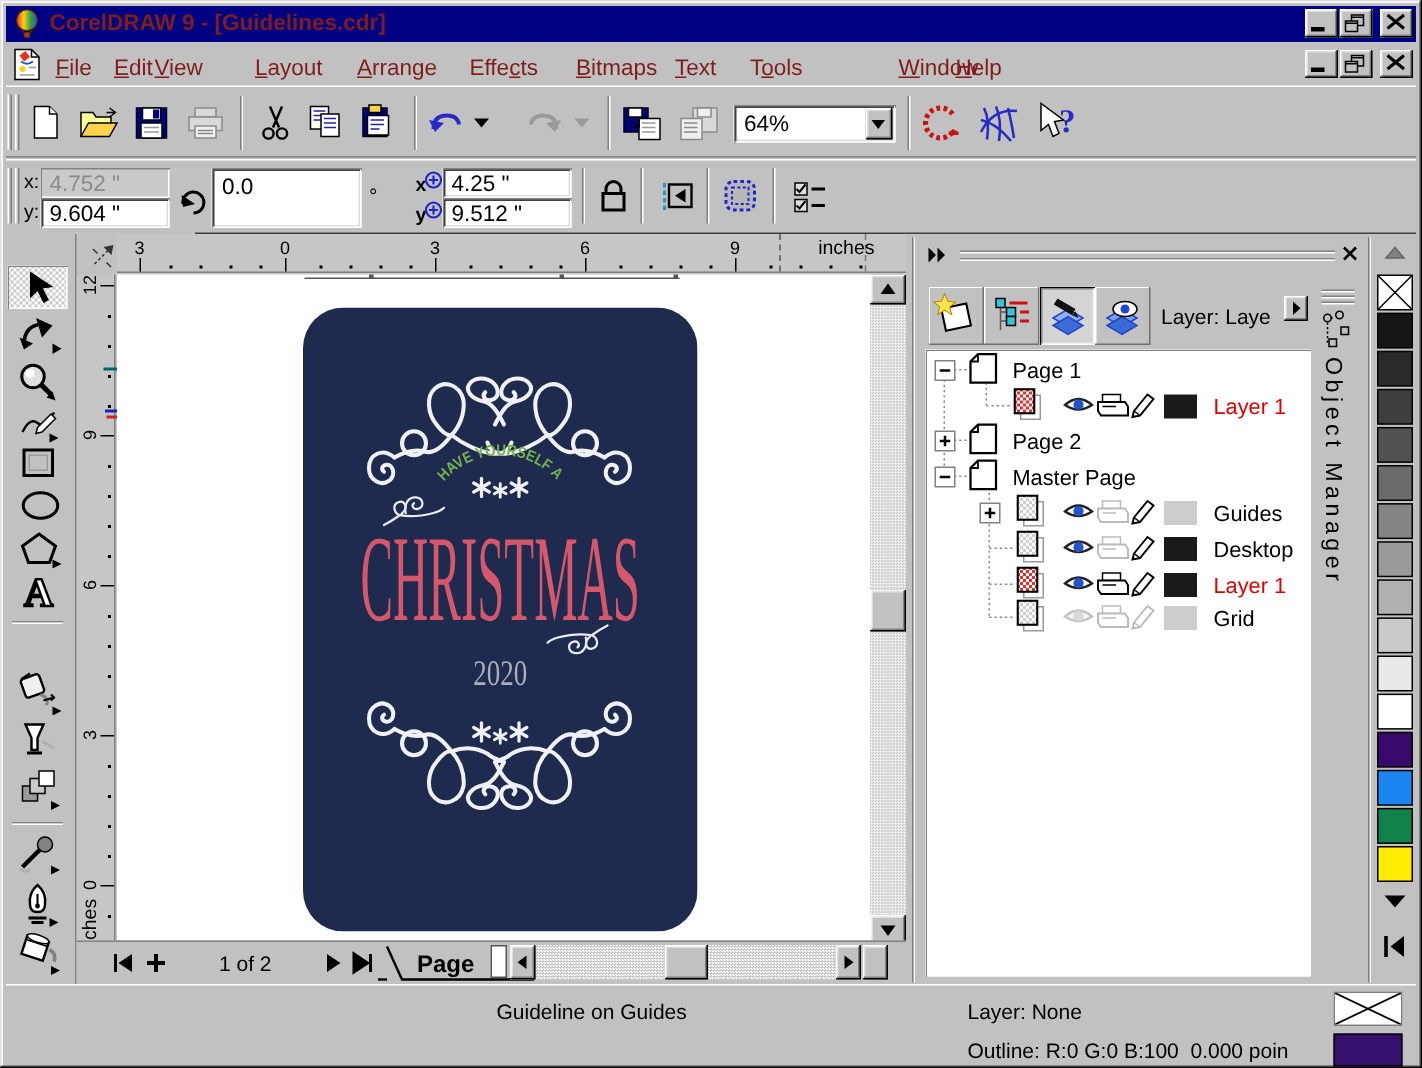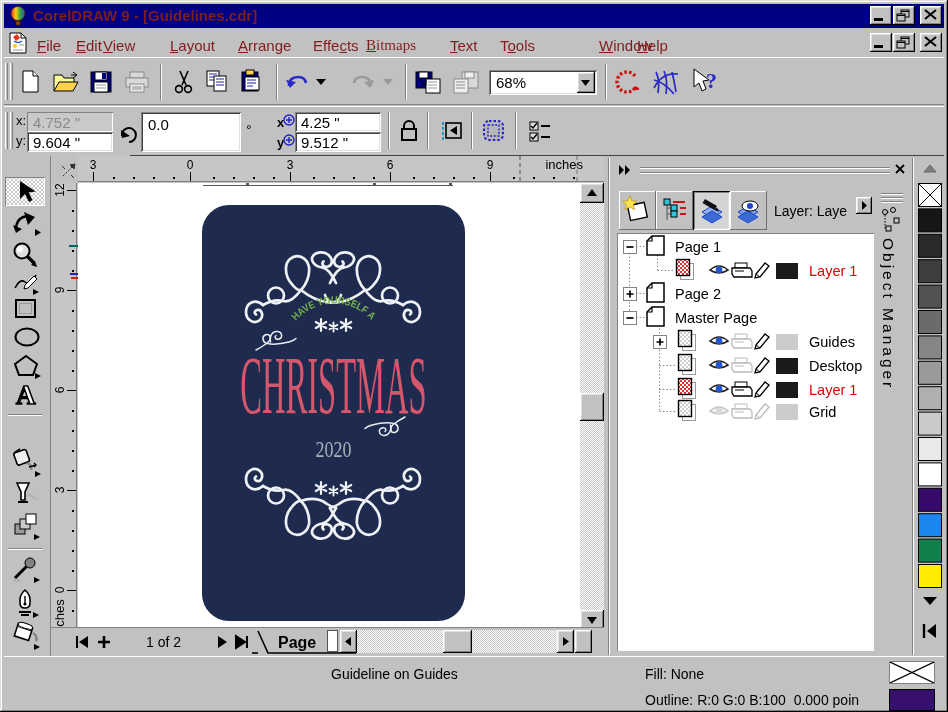--- a/index.html
+++ b/index.html
@@ -54,21 +54,21 @@
       <path d="M7 9 q4 3 8 0" stroke="#2956c9" fill="none" stroke-width="1.4"></path>
       <circle cx="8" cy="14" r="2" fill="#f7d117"></circle>
       <path d="M12 13 h5 M6 18 h10" stroke="#999"></path>
     </svg></div>
 <div class="abs txt" style="left:37px;top:37px;"><u>F</u>ile</div>
 <div class="abs txt" style="left:76px;top:37px;"><u>E</u>dit</div>
 <div class="abs txt" style="left:103px;top:37px;"><u>V</u>iew</div>
 <div class="abs txt" style="left:170px;top:37px;"><u>L</u>ayout</div>
 <div class="abs txt" style="left:238px;top:37px;"><u>A</u>rrange</div>
 <div class="abs txt" style="left:313px;top:37px;">Effe<u>c</u>ts</div>
-<div class="abs txt" style="left:366px;top:37px;font-family:Liberation Serif, serif;"><u>B</u>itmaps</div>
+<div class="abs txt" style="left:384px;top:37px;"><u>B</u>itmaps</div>
 <div class="abs txt" style="left:450px;top:37px;"><u>T</u>ext</div>
 <div class="abs txt" style="left:500px;top:37px;">T<u>o</u>ols</div>
 <div class="abs txt" style="left:558px;top:37px;margin-left:41px;"><u>W</u>indow</div>
 <div class="abs txt" style="left:637px;top:37px;"><u>H</u>elp</div>
 <div class="abs raised wbtn" style="left:870px;top:33px;width:22px;height:19px;">
     <div class="abs" style="left:4px;top:12px;width:9px;height:3px;background:#000;"></div>
   </div>
 <div class="abs raised wbtn" style="left:893px;top:33px;width:22px;height:19px;"><svg width="22" height="19">
       <rect x="8" y="4" width="8" height="7" fill="none" stroke="#000" stroke-width="1"></rect>
       <rect x="8" y="5" width="8" height="1" fill="#000"></rect>
@@ -166,21 +166,21 @@
 <svg class="abs" style="left:452px;top:68px" width="30" height="28">
       <g stroke="#8a8a8a">
         <rect x="10" y="4" width="16" height="16" fill="#d9d9d9"></rect>
         <rect x="13" y="4" width="9" height="6" fill="#efefef"></rect>
         <rect x="2" y="11" width="14" height="14" fill="#efefef"></rect>
         <path d="M4 14 h9 M4 17 h9 M4 20 h9" fill="none"></path>
       </g>
     </svg>
 
 <div class="abs field" style="left:489px;top:70px;width:108px;height:25px;"></div>
-<div class="abs" style="left:496px;top:74px;font-size:15px;">68%</div>
+<div class="abs" style="left:496px;top:74px;font-size:15px;">64%</div>
 <div class="abs raised" style="left:577px;top:72px;width:18px;height:21px;"><svg width="18" height="21">
         <path d="M4 8 h9 l-4.5 6 z" fill="#000"></path>
       </svg></div>
 <div class="abs vline" style="left:605px;top:64px;height:36px;"></div>
 
 <svg class="abs" style="left:612px;top:68px" width="30" height="30">
       <g fill="none" stroke="#cc1111" stroke-width="3.4" stroke-dasharray="2.5 2.2">
         <path d="M23 8 a10 10 0 1 0 0 12"></path>
       </g>
       <path d="M20 22 l7 0 l0 -2 l-4 -2 z" fill="#cc1111"></path>
@@ -786,19 +786,19 @@
 </svg>
 <svg class="abs" style="left:916px;top:620px" width="28" height="30">
       <path d="M8 4 v14" stroke="#000" stroke-width="2.4"></path>
       <path d="M20 4 v14 l-9 -7 z" fill="#000"></path>
     </svg>
 </div>
 
 <div id="statusbar">
 <div class="abs" style="left:4px;top:656px;width:940px;height:52px;background:#c1c1c1;border-top:1px solid #fff;"></div>
 <div class="abs" style="left:302px;top:666px;font-size:14px;color:#000;margin-left:29px;">Guideline on Guides</div>
-<div class="abs" style="left:645px;top:666px;font-size:14px;color:#000;">Fill: None</div>
+<div class="abs" style="left:645px;top:666px;font-size:14px;color:#000;">Layer: None</div>
 <div class="abs" style="left:889px;top:661px;width:46px;height:23px;background:#fff;border:1px solid #808080;"><svg width="44" height="21">
         <path d="M0 0 L44 21 M44 0 L0 21" stroke="#000" stroke-width="1.2"></path>
       </svg></div>
 <div class="abs" style="left:645px;top:692px;width:243px;overflow:hidden;white-space:nowrap;font-size:14px;color:#000;">Outline: R:0 G:0 B:100&nbsp;&nbsp;0.000 poin</div>
 <div class="abs" style="left:889px;top:689px;width:46px;height:22px;background:#37106e;border:1px solid #000;"></div>
 </div>
 
 </body></html>

